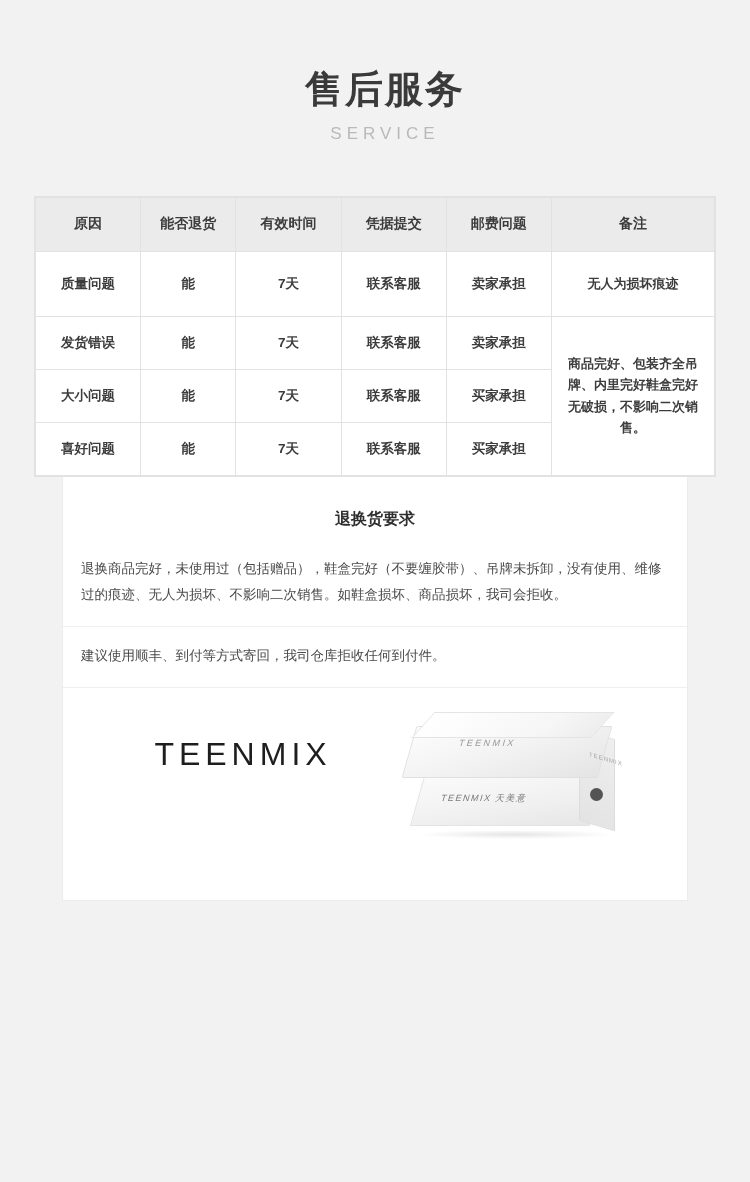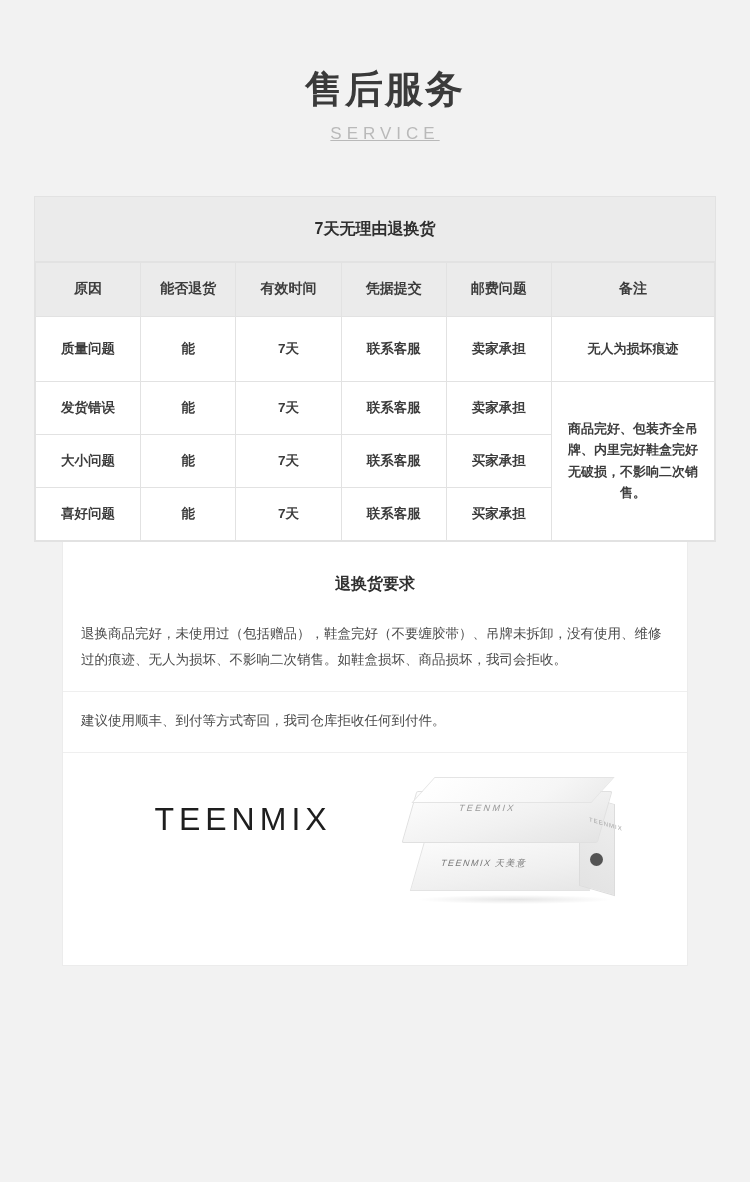--- a/index.html
+++ b/index.html
@@ -32,21 +32,20 @@
     font-weight: bold;
     color: #3a3a3a;
     letter-spacing: 2px;
     line-height: 1.25;
   }
   .header-sub {
     margin-top: 10px;
     font-size: 17px;
     color: #b9b9b9;
     letter-spacing: 5px;
-    text-decoration: underline;
   }
 
   
   .table-wrap {
     margin: 52px 34px 0 34px;
     background: #fff;
     border: 1px solid #e2e2e2;
     box-sizing: border-box;
   }
   .table-banner {
@@ -253,21 +252,20 @@
 <body>
 
 <div class="page">
 
   <div class="header">
     <div class="header-title">售后服务</div>
     <div class="header-sub">SERVICE</div>
   </div>
 
   <div class="table-wrap">
-    <div class="table-banner">7天无理由退换货</div>
     <table class="rt">
       <colgroup>
         <col class="c1">
           <col class="c2">
           <col class="c3">
           <col class="c4">
           <col class="c5">
           <col class="c6">
       </colgroup>
       <thead>

